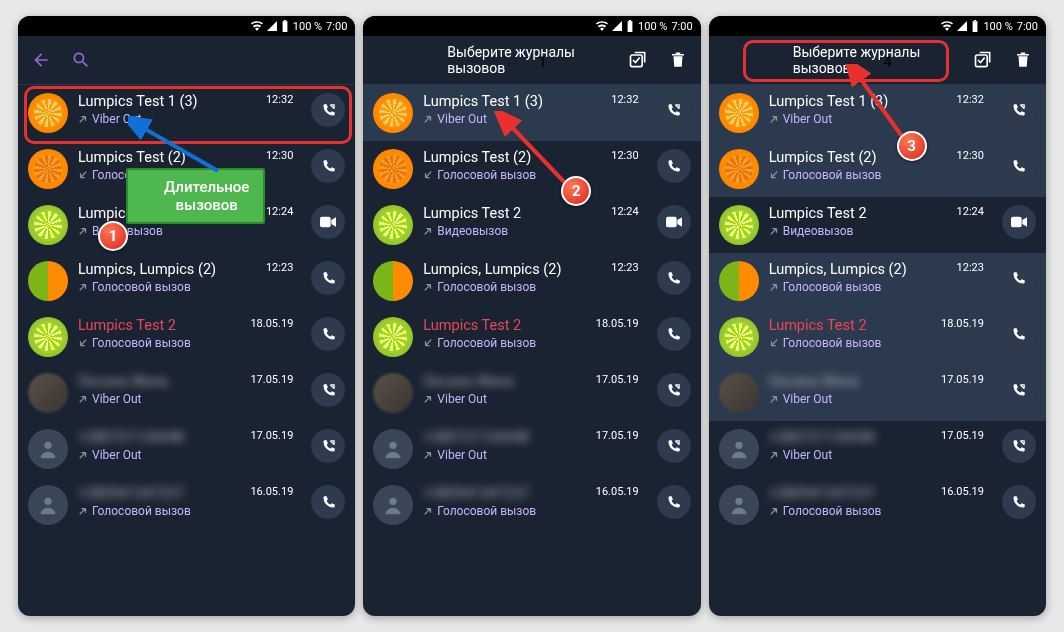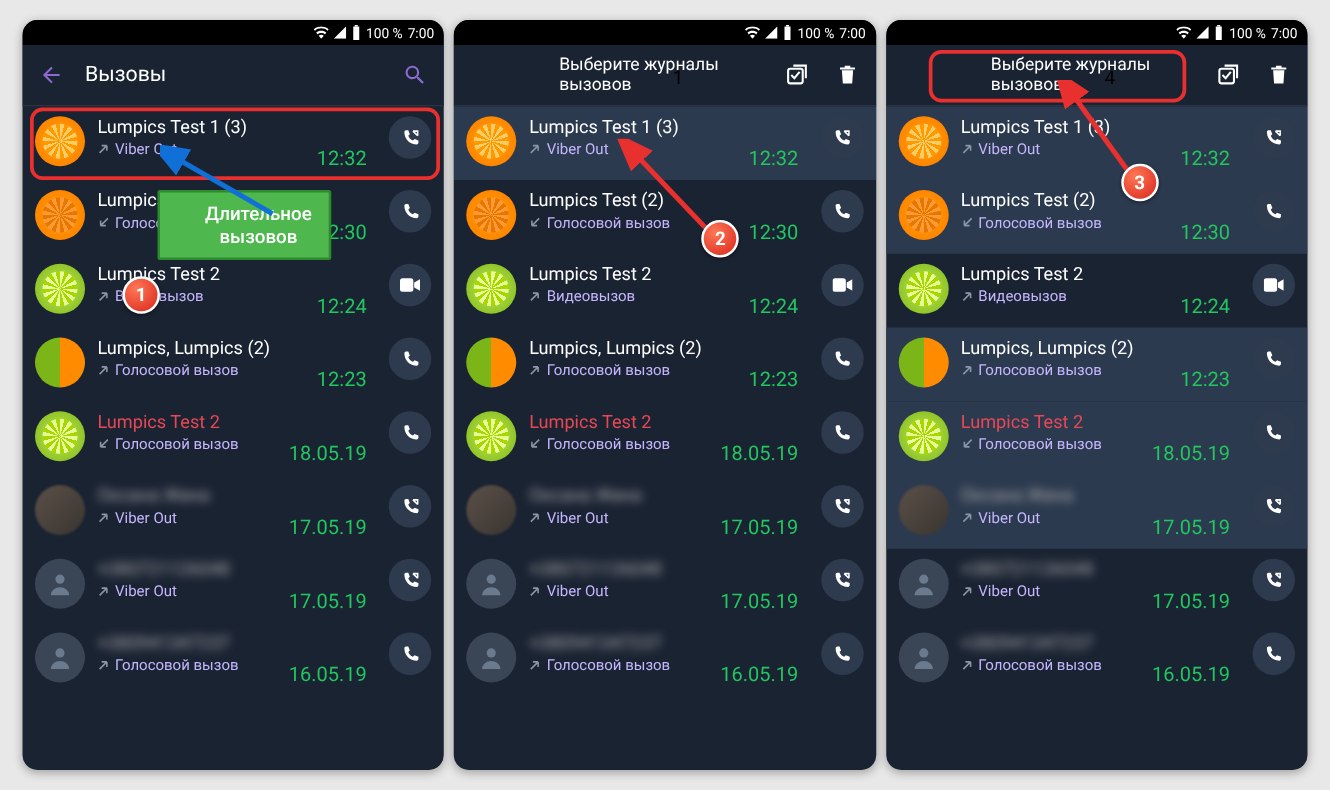--- a/index.html
+++ b/index.html
@@ -90,21 +90,21 @@
     background: linear-gradient(90deg, #7cb518 0 50%, #ff8c00 50% 100%);
   }
   .avatar.placeholder { background: #3a4656; }
   .avatar.placeholder svg { fill: #6b7a8c; }
   .avatar.photo { background: linear-gradient(135deg,#5a5048,#3a3530); filter: blur(1px); }
   .row-text { flex: 1; min-width: 0; }
   .row-title { color: #fff; font-size: 14.5px; margin-bottom: 2px; }
   .row-title.missed { color: #e84855; }
   .row-title.blurred { filter: blur(4px); color:#aaa; }
   .row-sub { color: #c4b5fd; font-size: 12px; display: flex; align-items: center; gap: 4px; }
-  .row-time { color: #22c55e; font-size: 16px; margin-right: 8px; margin-top: 24px; }
+  .row-time { color: #ffffff; font-size: 11px; margin-right: 8px; }
   .call-btn {
     width: 34px; height: 34px; border-radius: 50%;
     background: #2e3a4d;
     display: flex; align-items: center; justify-content: center;
     flex-shrink: 0; cursor: pointer;
   }
   .call-btn svg { fill: #fff; }
   .highlight-box {
     position: absolute;
     border: 3px solid #e8312f;
@@ -157,23 +157,20 @@
       </svg>
     <span>100 %</span>
     <span>7:00</span>
   </div>
   <div class="appbar">
     <div class="icon-btn">
       <svg width="20" height="20" viewBox="0 0 24 24" fill="#8b6bd1">
           <path d="M20 11H7.8l5.6-5.6L12 4l-8 8 8 8 1.4-1.4L7.8 13H20z"></path>
         </svg>
     </div>
-    <div class="appbar-title-block">
-      <div class="appbar-title">Вызовы</div>
-    </div>
     <div class="icon-btn">
       <svg width="20" height="20" viewBox="0 0 24 24" fill="#8b6bd1">
           <path d="M15.5 14h-.8l-.3-.3c1-1.1 1.6-2.6 1.6-4.2C16 5.9 13.1 3 9.5 3S3 5.9 3 9.5 5.9 16 9.5 16c1.6 0 3.1-.6 4.2-1.6l.3.3v.8l5 5 1.5-1.5-5-5zm-6 0C7 14 5 12 5 9.5S7 5 9.5 5 14 7 14 9.5 12 14 9.5 14z"></path>
         </svg>
     </div>
   </div>
   <div class="list" id="list0">
       <div class="row">
         <div class="avatar orange"></div>
         <div class="row-text">
@@ -329,21 +326,21 @@
         <div class="call-btn">
           <svg width="15" height="15" viewBox="0 0 24 24" fill="#fff">
             <path d="M6 2c-1 0-2 1-2 2 0 9 7 16 16 16 1 0 2-1 2-2v-3l-5-2-2 2c-3-1-5-3-6-6l2-2-2-5H6z"></path>
           </svg>
         </div>
       </div>
     </div>
 
   <div class="highlight-box" style="left:6px; top:70px; width:322px; height:52px;"></div>
 
-  <div class="callout" style="left:108px; top:136px;padding-left:36px;">
+  <div class="callout" style="left:108px; top:152px;padding-left:36px;">
     <span>Длительное</span><br>
     <span>вызовов</span>
   </div>
 
   <svg class="arrow-svg" style="left:110px; top:100px;" width="110" height="70">
     <defs>
         <marker id="ah1" markerWidth="10" markerHeight="10" refX="2" refY="3" orient="auto">
           <path d="M0,0 L0,6 L8,3 z" fill="#1170d8"></path>
         </marker>
       </defs>

